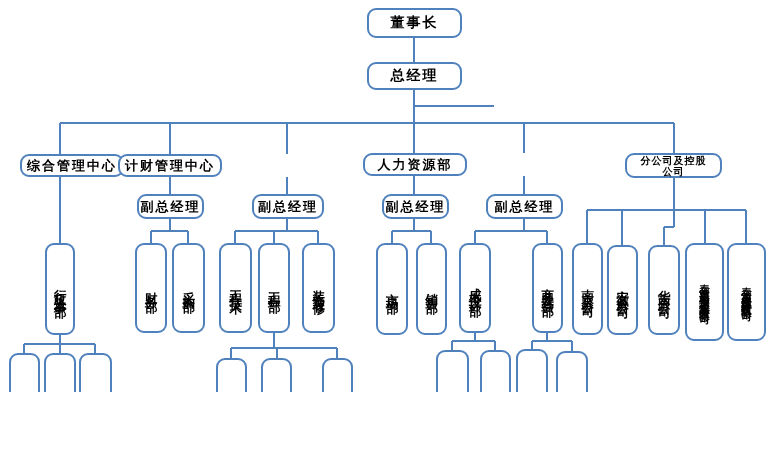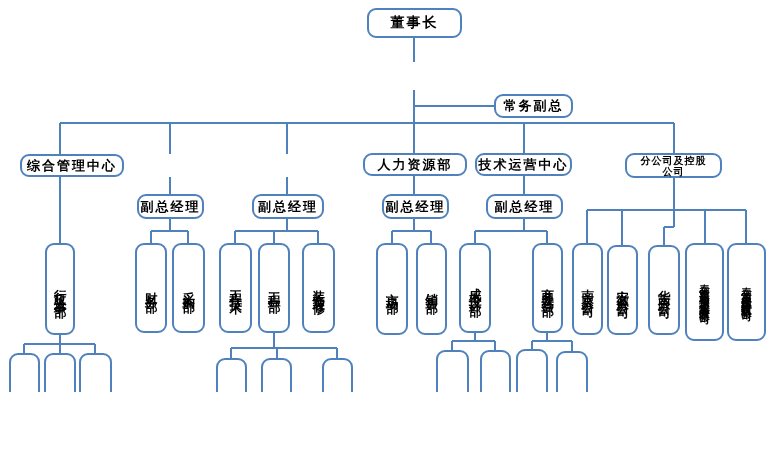--- a/index.html
+++ b/index.html
@@ -50,32 +50,32 @@
       M674 210 V227 M664 227 H674 M664 227 V245
       M60 334 V344 M24 344 H95 M24 344 V353 M60 344 V353 M95 344 V353
       M274 333 V348 M231 348 H337 M231 348 V358 M277 348 V358 M337 348 V358
       M475 333 V341 M452 341 H495 M452 341 V350 M495 341 V350
       M547 333 V341 M532 341 H572 M532 341 V349 M572 341 V351"></path>
   </svg>
 
   <div class="box h top" style="left:367px;top:8px;width:95px;height:30px">
       <span class="label">董事长</span>
     </div>
-  <div class="box h" style="left:494px;top:94px;width:79px;height:24px">
-      <span class="label">常务副总</span>
+  <div class="box h top" style="left:367px;top:62px;width:95px;height:28px">
+      <span class="label">总经理</span>
     </div>
 
   <div class="box h" style="left:20px;top:154px;width:104px;height:23px">
       <span class="label">综合管理中心</span>
     </div>
+  <div class="box h" style="left:118px;top:154px;width:104px;height:23px">
+      <span class="label">计财管理中心</span>
+    </div>
   <div class="box h" style="left:363px;top:153px;width:104px;height:23px">
       <span class="label">人力资源部</span>
-    </div>
-  <div class="box h" style="left:475px;top:153px;width:97px;height:23px">
-      <span class="label">技术运营中心</span>
     </div>
   <div class="box h twoline" style="left:625px;top:153px;width:97px;height:25px">
       <span class="label">分公司及控股
 公司</span>
     </div>
 
   <div class="box h" style="left:137px;top:194px;width:67px;height:25px">
       <span class="label">副总经理</span>
     </div>
   <div class="box h" style="left:252px;top:194px;width:72px;height:25px">

